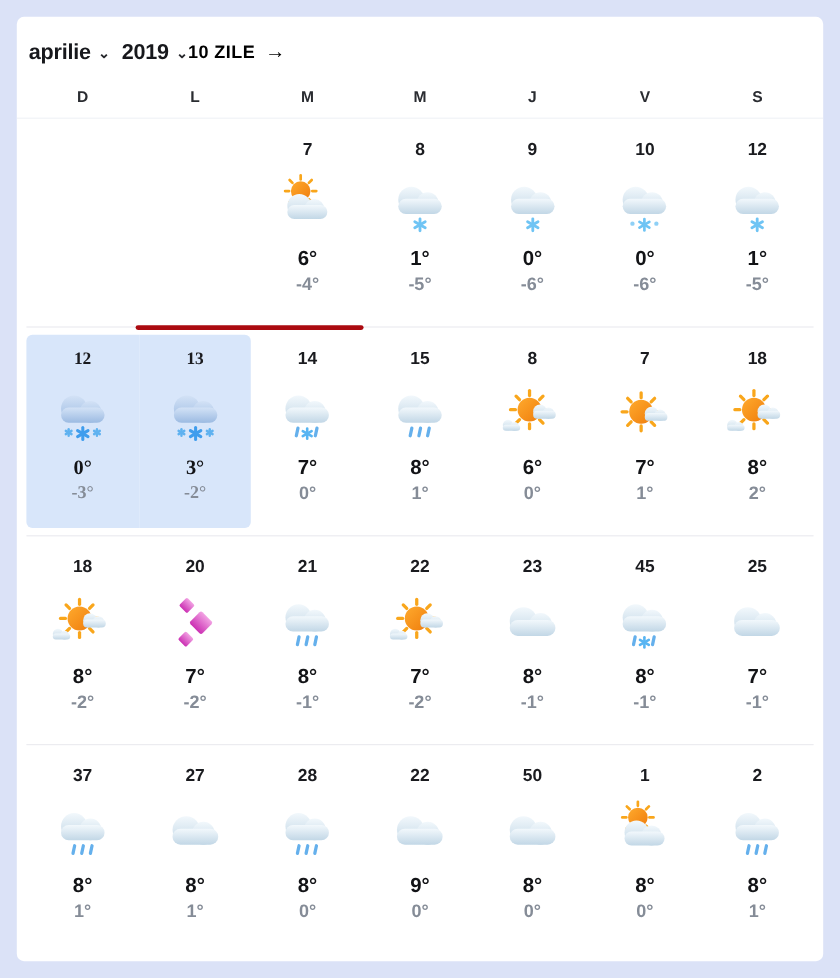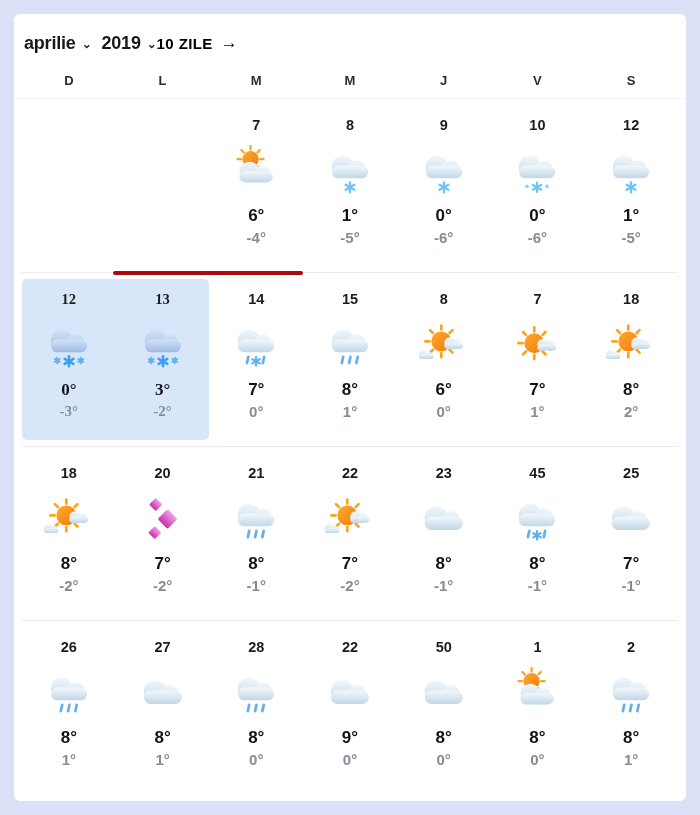--- a/index.html
+++ b/index.html
@@ -362,21 +362,21 @@
         <svg class="icon" viewBox="0 0 72 64">
             <use href="#i-cloudy"></use>
           </svg>
         <div class="high">7°</div>
         <div class="low">-1°</div>
       </div>
     </div>
 
     <div class="week">
       <div class="cell">
-        <div class="date">26</div>
+        <div class="date">37</div>
         <svg class="icon" viewBox="0 0 72 64">
             <use href="#i-rain"></use>
           </svg>
         <div class="high">8°</div>
         <div class="low">1°</div>
       </div>
       <div class="cell">
         <div class="date">27</div>
         <svg class="icon" viewBox="0 0 72 64">
             <use href="#i-cloudy"></use>

